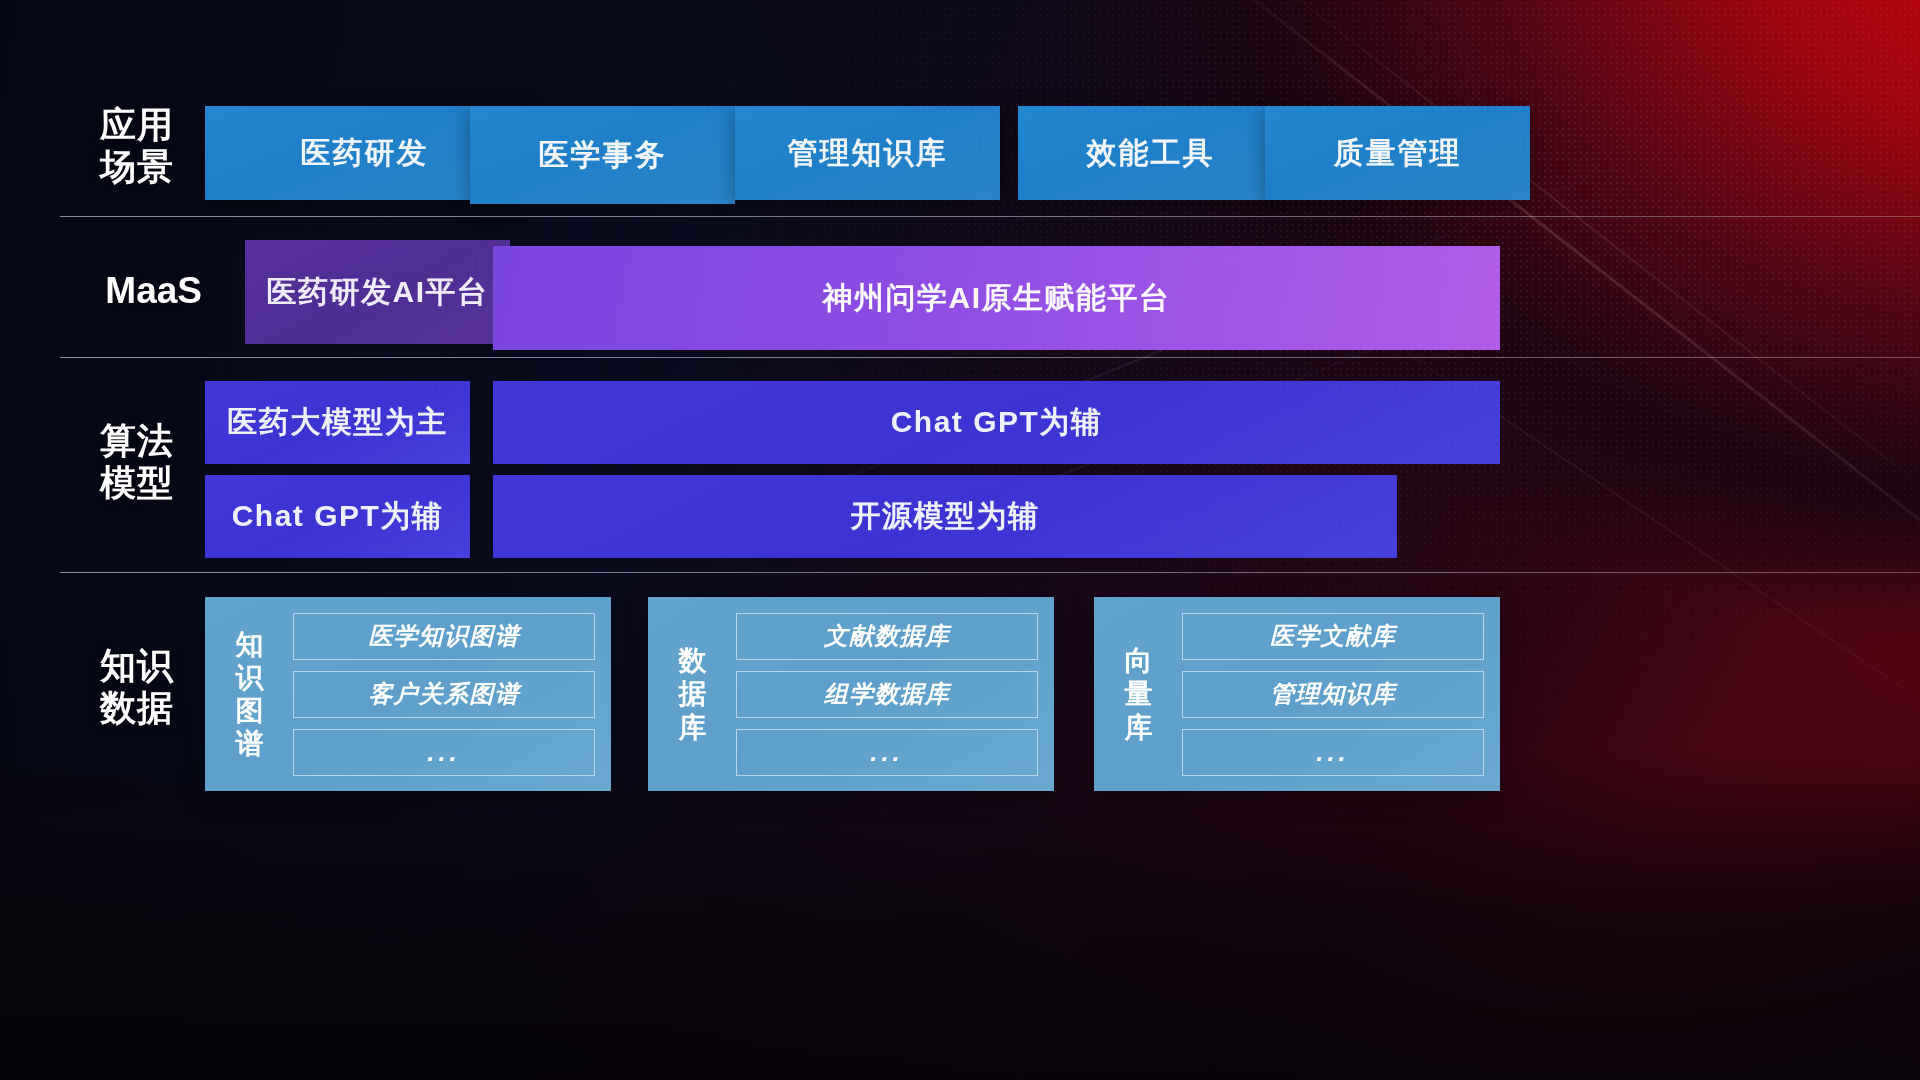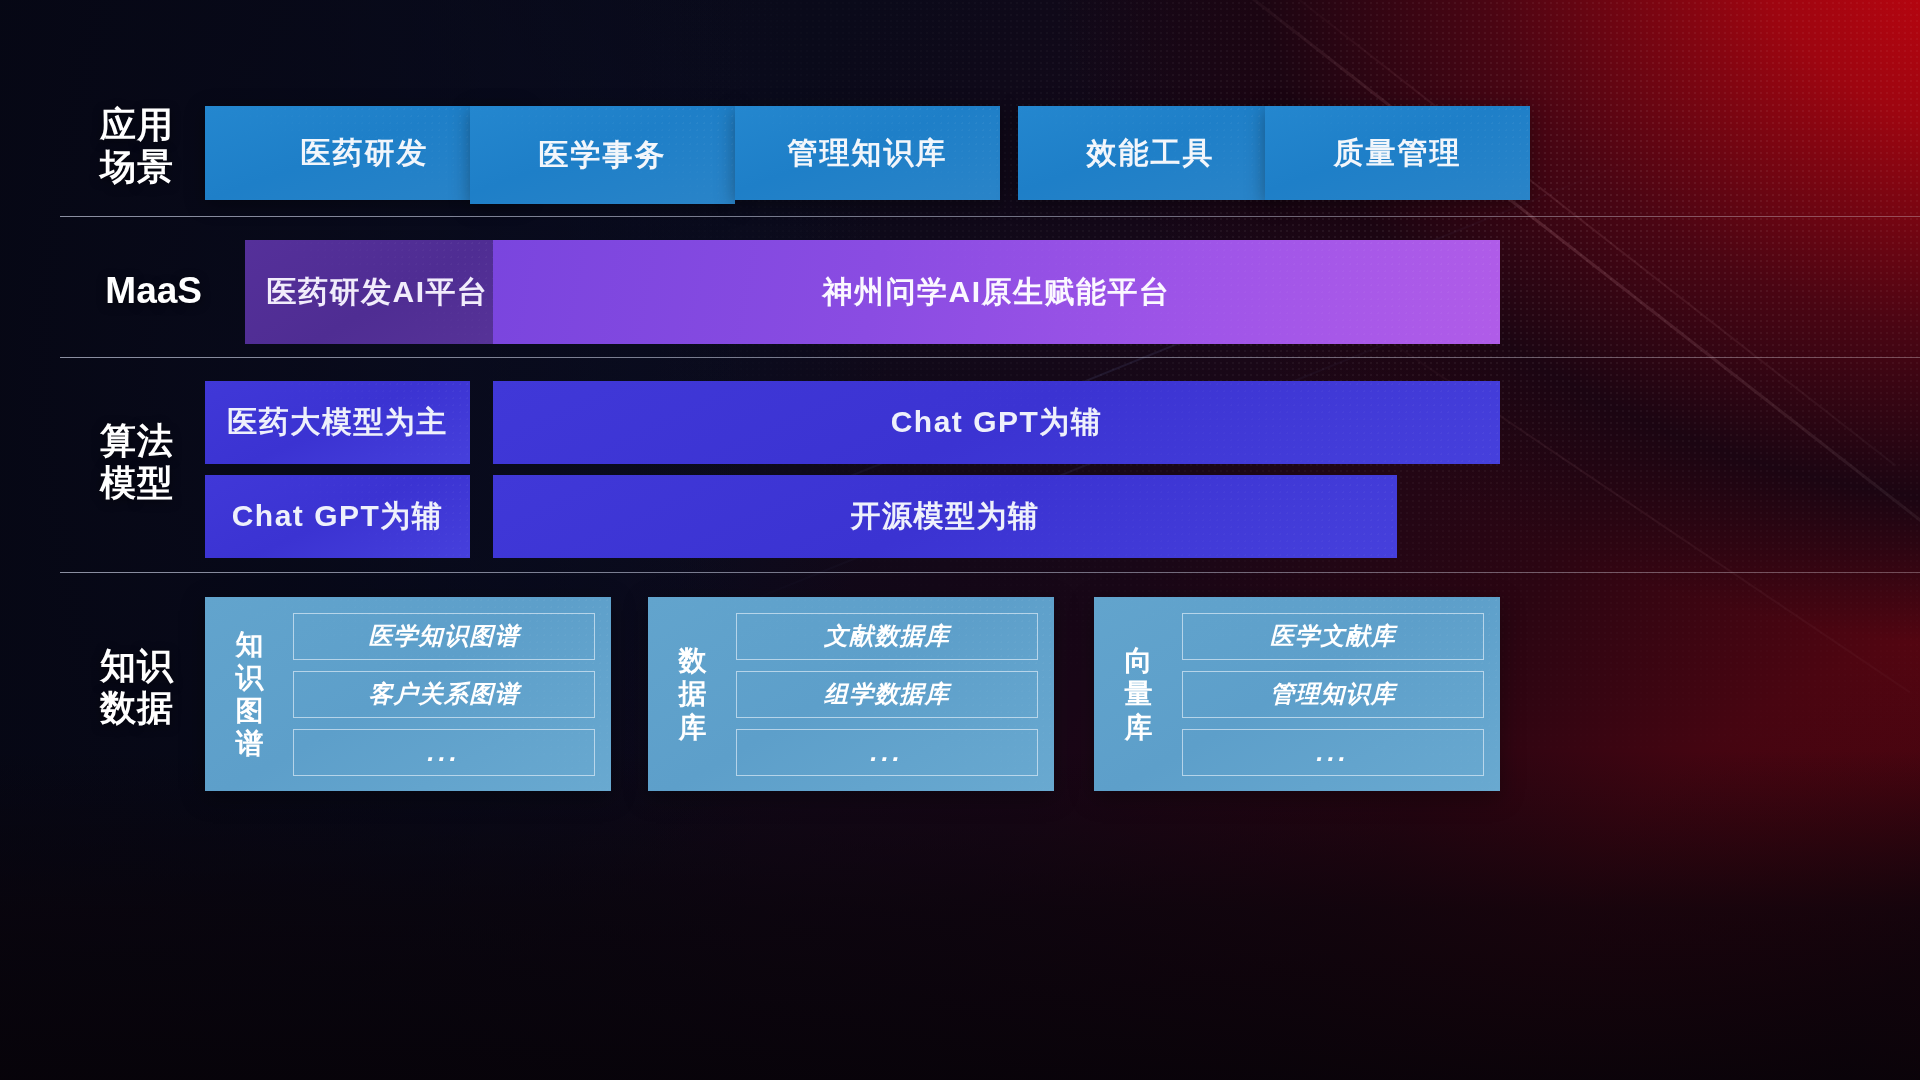--- a/index.html
+++ b/index.html
@@ -81,21 +81,21 @@
   .maas-left {
     position:absolute;
     background:linear-gradient(150deg,#55309a 0%,#4f2d93 55%,#573398 100%);
     display:flex; align-items:center; justify-content:center;
     color:#f1ecfb; font-size:30px; font-weight:bold; letter-spacing:1.5px;
   }
   .maas-right {
     position:absolute;
     background:linear-gradient(100deg,#7a45de 0%,#8a4ce2 38%,#a055e8 72%,#b05ce8 100%);
     display:flex; align-items:center; justify-content:center;
-    color:#fbf8ff; font-size:30px; font-weight:bold; letter-spacing:1.5px;
+    color:#fbf8ff; font-size:30px; font-weight:bold; letter-spacing:1.5px;margin-top:6px;
   }
   .maas-left::after,.maas-right::after{
     content:""; position:absolute; inset:0; pointer-events:none;
     background-image:radial-gradient(rgba(255,255,255,.26) 1px, transparent 1px);
     background-size:7px 7px; opacity:.20;
     mask-image:linear-gradient(210deg,#000 0%,transparent 60%);
     -webkit-mask-image:linear-gradient(210deg,#000 0%,transparent 60%);
   }
 
   

